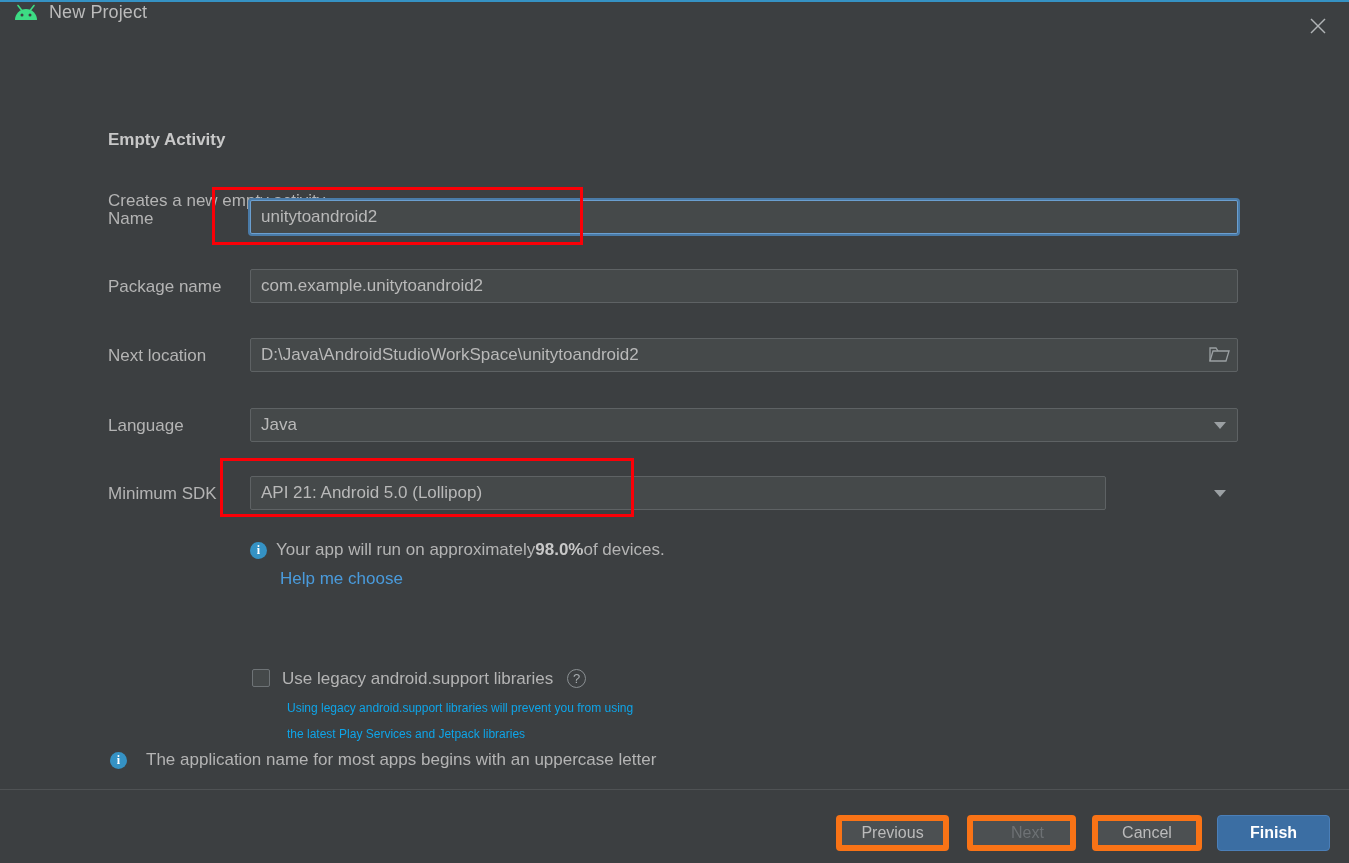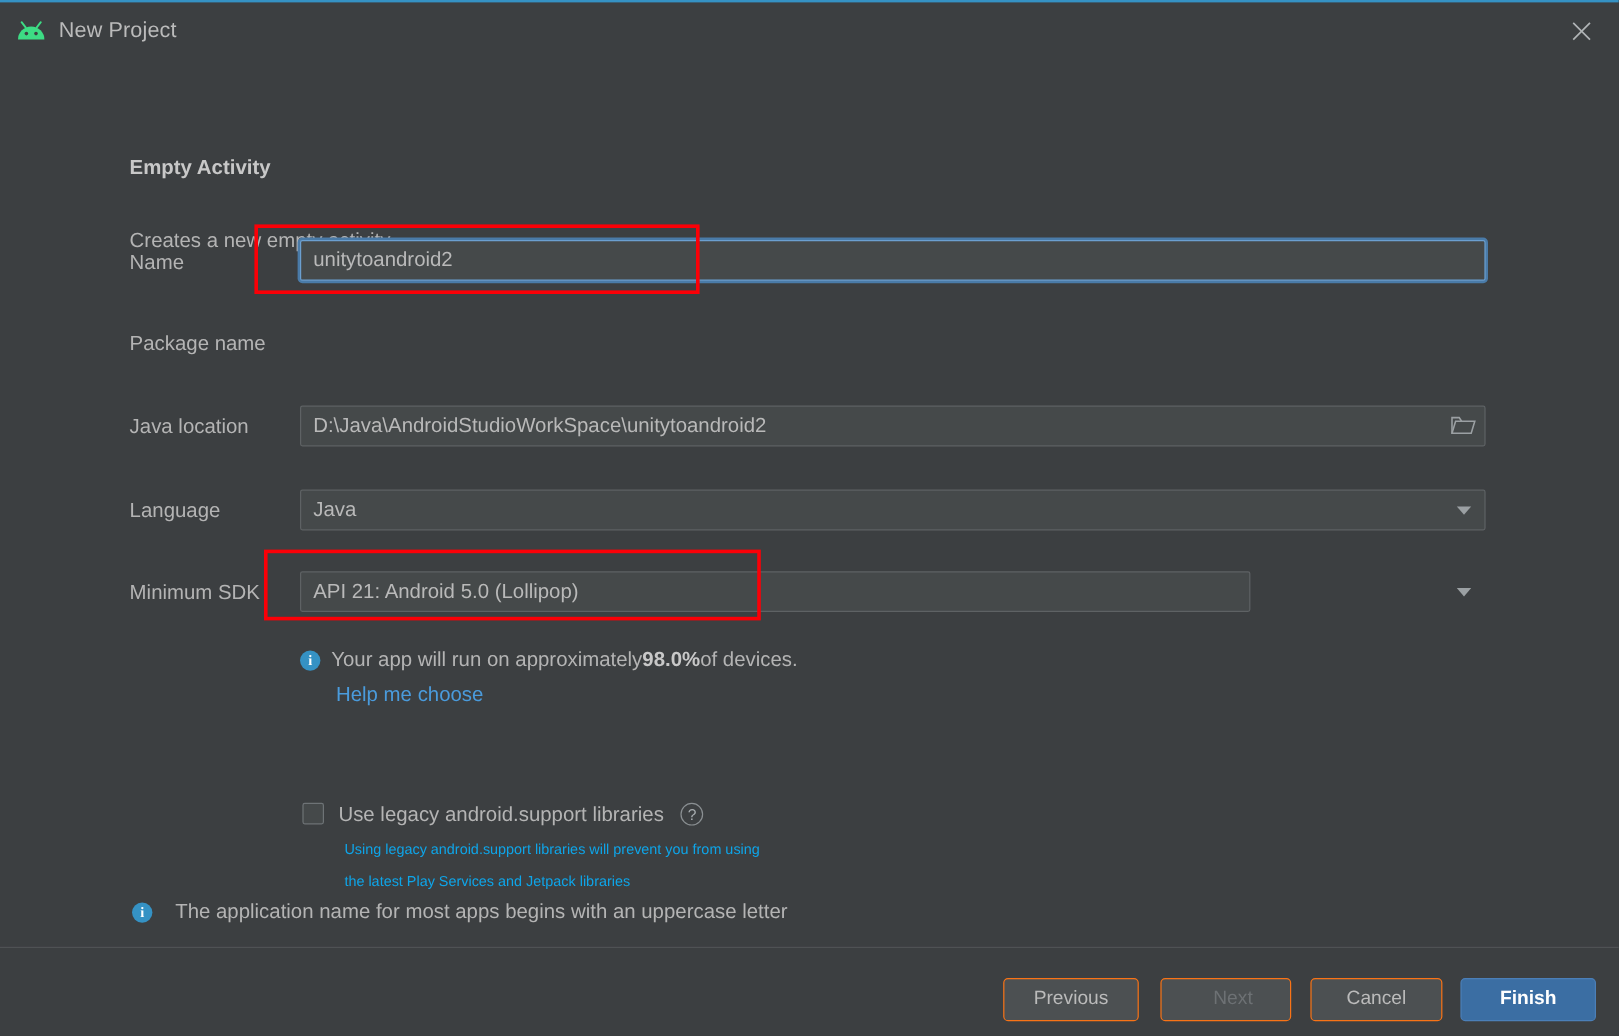--- a/index.html
+++ b/index.html
@@ -14,21 +14,21 @@
     position: relative;
     width: 1349px; height: 863px;
     background: #3c3f41;
     border-top: 2px solid #3592c4;
   }
 
   
   #titlebar {
     position: absolute; left: 0; top: 0;
     width: 1349px; height: 47px;
-    display: flex; align-items: center;
+    display: flex; 
   }
   #android-icon {
     margin-left: 13px; width: 26px; height: 22px;
     display: flex; align-items: center; justify-content: center;
   }
   #title-text {
     margin-left: 10px;
     font-size: 18px; color: #bbbbbb; letter-spacing: .1px;
   }
   #close-btn {
@@ -146,21 +146,21 @@
   #footer {
     position: absolute; left: 0; top: 787px;
     width: 1349px; height: 76px;
     border-top: 1px solid #4f5254;
     background: #3c3f41;
   }
   .btn {
     position: absolute; top: 25px;
     height: 36px;
     background: #4c5052;
-    border: 1px solid #f97316;
+    border: 6px solid #f97316;
     border-radius: 4px;
     color: #bbbbbb; font-size: 16px;
     display: flex; align-items: center; justify-content: center;
     cursor: pointer;
   }
   .btn.disabled { color: #6d7174; cursor: default; }
   .btn.primary {
     background: #3b6ea3; border: 1px solid #4b7fb8;
     color: #ffffff; font-weight: bold;
   }
@@ -203,42 +203,45 @@
 
     <div class="hdr-title">Empty Activity</div>
     <div class="hdr-sub">Creates a new empty activity</div>
 
     <div class="row-label" style="top:160px;">Name</div>
     <div class="field focused" style="left:250px; top:151px; width:988px;">
       <span class="val">unitytoandroid2</span>
     </div>
 
     <div class="row-label" style="top:228px;">Package name</div>
-
-    <div class="row-label" style="top:297px;">Java location</div>
+    <div class="field" style="left:250px; top:220px; width:988px;">
+      <span class="val">com.example.unitytoandroid2</span>
+    </div>
+
+    <div class="row-label" style="top:297px;">Next location</div>
     <div class="field" style="left:250px; top:289px; width:988px;">
       <span class="val">D:\Java\AndroidStudioWorkSpace\unitytoandroid2</span>
     </div>
     <div class="browse-btn" style="left:1203px; top:289px;">
       <svg width="22" height="18" viewBox="0 0 22 18">
         <path d="M1 15 L4 5 L20 5 L17 15 Z" fill="none" stroke="#9ba0a3" stroke-width="1.3"></path>
         <path d="M1 15 L1 2 L7 2 L9 5" fill="none" stroke="#9ba0a3" stroke-width="1.3"></path>
       </svg>
     </div>
 
     <div class="row-label" style="top:367px;">Language</div>
     <div class="field" style="left:250px; top:359px; width:988px;">
       <span class="val">Java</span>
     </div>
     <div class="dd-arrow" style="left:1205px; top:359px;">
       <span class="caret"></span>
     </div>
 
     <div class="row-label" style="top:435px;">Minimum SDK</div>
-    <div class="field" style="left:250px; top:427px; width:792px;">
+    <div class="field" style="left:250px; top:427px; width:856px;">
       <span class="val">API 21: Android 5.0 (Lollipop)</span>
     </div>
     <div class="dd-arrow" style="left:1205px; top:427px;">
       <span class="caret"></span>
     </div>
 
     <div class="info-line" style="left:250px; top:491px;">
       <span class="info-ico">i</span>
       <span>Your app will run on approximately </span>
       <span style="font-weight:bold;color:#c8c8c8;">98.0%</span>

